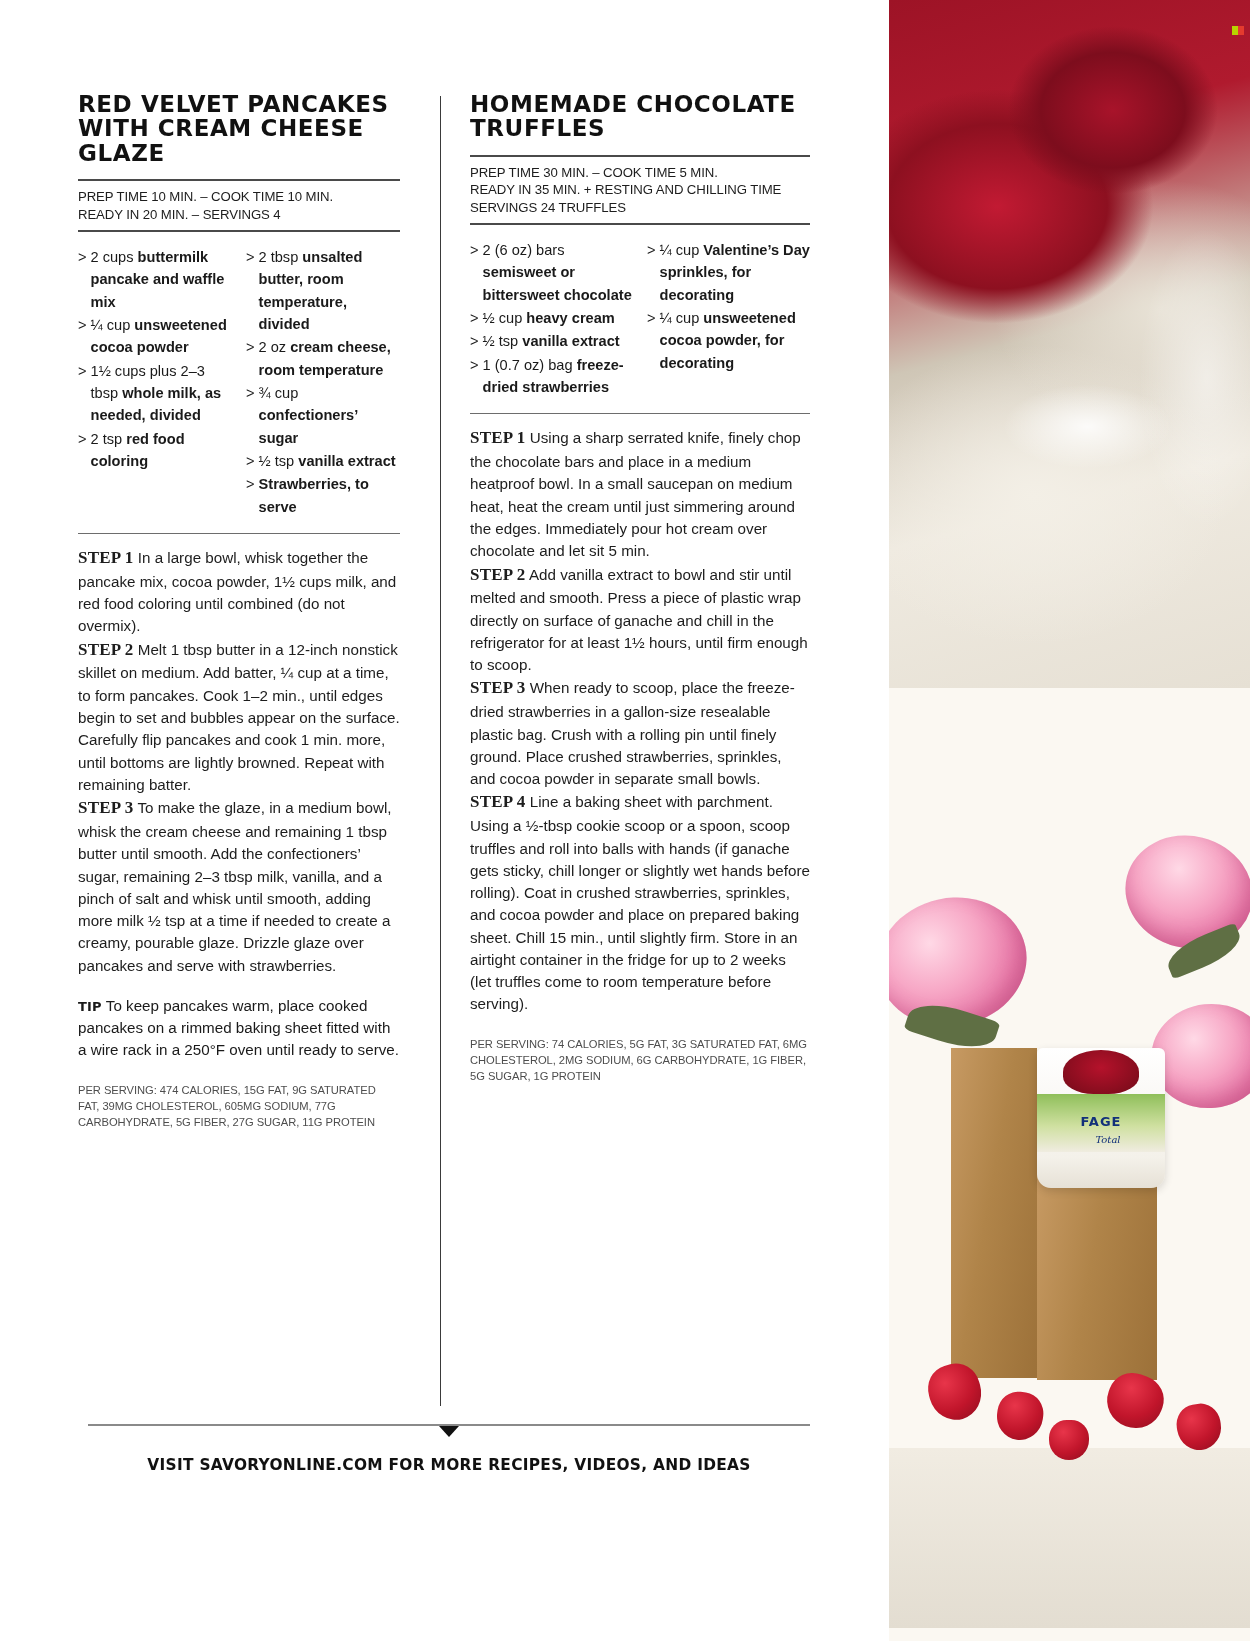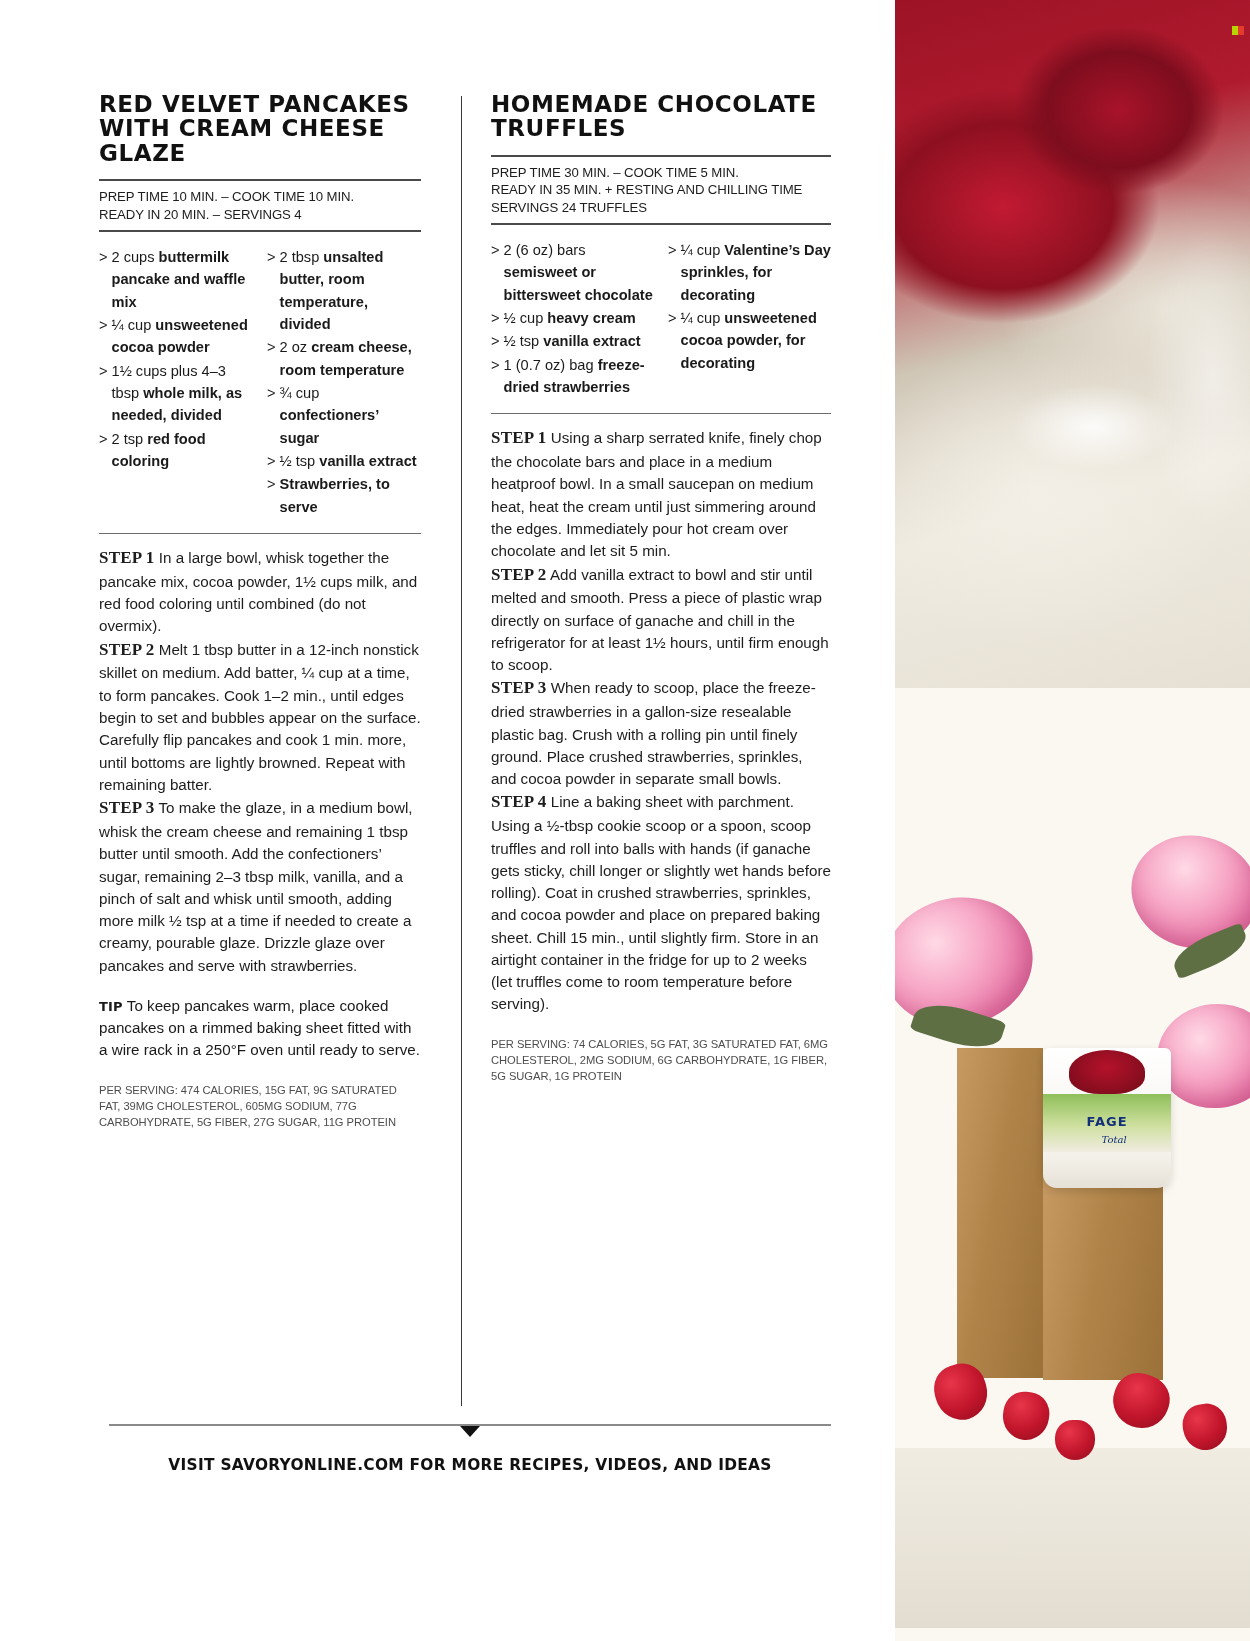--- a/index.html
+++ b/index.html
@@ -7,21 +7,21 @@
   body {
     width: 1250px; height: 1641px;
     background: #ffffff;
     font-family: "Liberation Sans", sans-serif;
     color: #1a1a1a;
     overflow: hidden;
     position: relative;
   }
 
   
-  .page { position:absolute; inset:0; display:flex;padding-left:21px; }
+  .page { position:absolute; inset:0; display:flex; }
   .editorial { width: 889px; height:100%; position:relative; background:#fff; }
   .adrail { width: 361px; height:100%; position:relative; background:#ffffff; overflow:hidden; }
 
   
   .columns {
     position:absolute; left:78px; top:92px; width:742px; height:1310px;
     display:flex; gap:0;
   }
   .col { width:340px; position:relative; }
   .col.left { padding-right:18px; }
@@ -259,21 +259,21 @@
             <div class="ing">
                 <span class="gt">&gt;</span>
                 <span class="txt"><span>2 cups </span><b>buttermilk pancake and waffle mix</b></span>
               </div>
             <div class="ing">
                 <span class="gt">&gt;</span>
                 <span class="txt"><span>¼ cup </span><b>unsweetened cocoa powder</b></span>
               </div>
             <div class="ing">
                 <span class="gt">&gt;</span>
-                <span class="txt"><span>1½ cups plus 4–3 tbsp </span><b>whole milk, as needed, divided</b></span>
+                <span class="txt"><span>1½ cups plus 2–3 tbsp </span><b>whole milk, as needed, divided</b></span>
               </div>
             <div class="ing">
                 <span class="gt">&gt;</span>
                 <span class="txt"><span>2 tsp </span><b>red food coloring</b></span>
               </div>
           </div>
           <div class="ing-col">
             <div class="ing">
                 <span class="gt">&gt;</span>
                 <span class="txt"><span>2 tbsp </span><b>unsalted butter, room temperature, divided</b></span>

